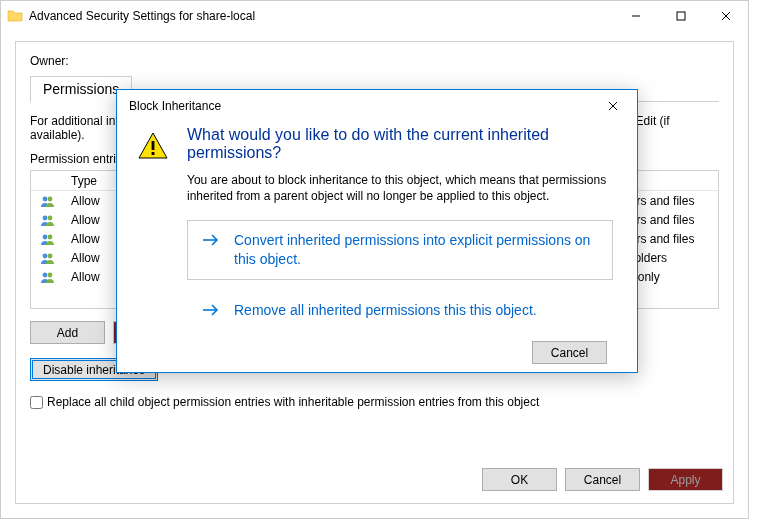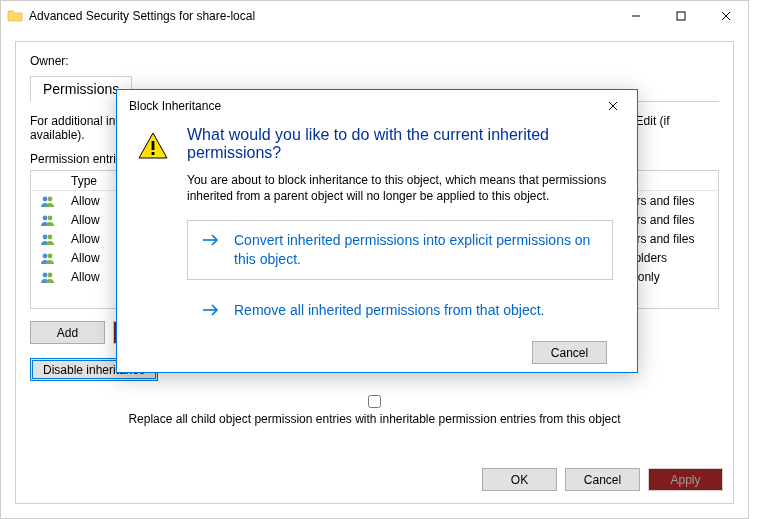--- a/index.html
+++ b/index.html
@@ -25,21 +25,21 @@
   .c-ico { width: 22px; flex: none; display:flex; align-items:center; justify-content:center;}
   .c-type { width: 50px; flex: none; }
   .c-prin { width: 160px; flex: none; }
   .c-acc { width: 110px; flex: none;}
   .c-inh { width: 90px; flex: none;}
   .c-app { flex: 1; }
   .btn-row { display: flex; gap: 8px; margin-top: 12px; }
   .btn { height: 23px; min-width: 75px; padding: 0 12px; background: #e1e1e1; border: 1px solid #adadad; font-size: 12px; font-family: inherit; display: inline-flex; align-items: center; justify-content: center; }
   .btn.disabled { color: #9b9b9b; border-color: #d0d0d0; background: #7f1d1d; }
   .btn.focus { border: 1px solid #0078d7; outline: 1px solid #0078d7; outline-offset: -3px; background:#e1e1e1;}
-  .chk-row { display: flex; align-items: center; margin-top: 14px; gap: 4px; flex-direction: column; }
+  .chk-row { display: flex; align-items: center; margin-top: 14px; gap: 4px; }
   input[type=checkbox]{ width:13px; height:13px; margin:0;}
   .footer { position: absolute; right: 10px; bottom: 12px; display: flex; gap: 8px; }
 
   
   .overlay { position: absolute; left:0; top:0; right:0; bottom:0; }
   .popup { position: absolute; left: 115px; top: 88px; width: 520px; background: #fff; border: 1px solid #0078d7; box-shadow: 0 4px 20px rgba(0,0,0,0.25); }
   .popup-title { height: 32px; display: flex; align-items: center; padding: 0 8px 0 12px; font-size: 12px; }
   .popup-title .t { flex: 1; }
   .popup-close { width: 32px; height: 32px; display:flex; align-items:center; justify-content:center; font-size: 14px;}
   .popup-body { padding: 4px 24px 8px 20px; }
@@ -243,21 +243,21 @@
               <span class="txt">Convert inherited permissions into explicit permissions on this object.</span>
             </div>
 
             <div class="cmd-link noborder">
               <span class="arr">
                 <svg width="18" height="14" viewBox="0 0 18 14">
                     <line x1="1" y1="7" x2="15" y2="7" stroke="#0078d7" stroke-width="1.6"></line>
                     <polyline points="10,2 15,7 10,12" fill="none" stroke="#0078d7" stroke-width="1.6"></polyline>
                   </svg>
               </span>
-              <span class="txt">Remove all inherited permissions from that object.</span>
+              <span class="txt">Remove all inherited permissions this this object.</span>
             </div>
 
             <div class="popup-footer">
               <button class="btn">Cancel</button>
             </div>
           </div>
         </div>
       </div>
     </div>
   </div>

